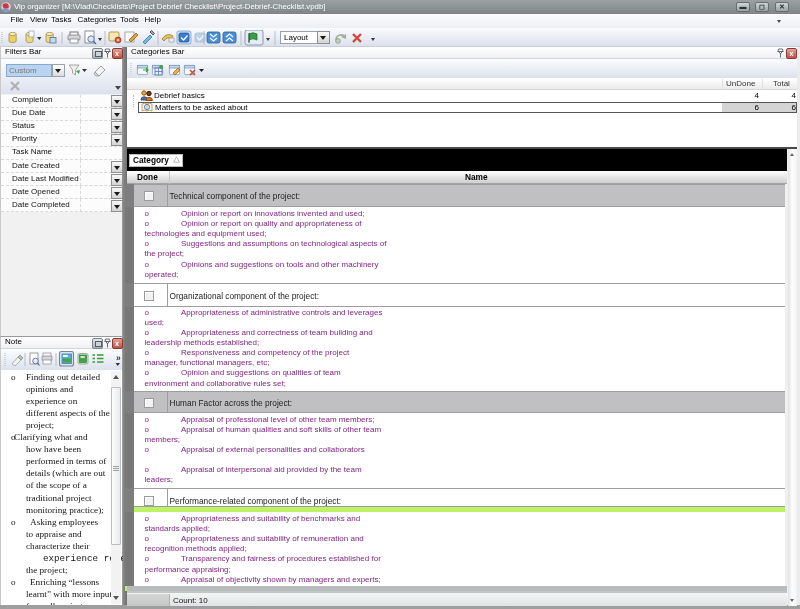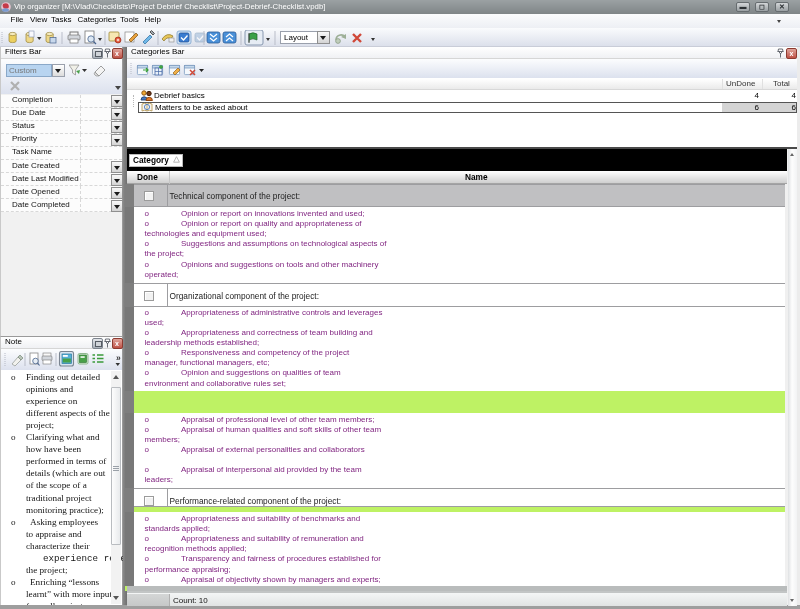--- a/index.html
+++ b/index.html
@@ -285,21 +285,21 @@
 <path d="M112.5 12 l4.5 0 l-2.25 3 z" fill="#333"></path>
 </svg>
 </div>
 <div class="nline" style="left:11px;top:371.5px;">o</div>
 <div class="nline" style="left:26px;top:371.5px;">Finding out detailed</div>
 <div class="nline" style="left:26px;top:383.6px;">opinions and</div>
 <div class="nline" style="left:26px;top:395.7px;">experience on</div>
 <div class="nline" style="left:26px;top:407.8px;">different aspects of the</div>
 <div class="nline" style="left:26px;top:419.9px;">project;</div>
 <div class="nline" style="left:11px;top:432.0px;">o</div>
-<div class="nline" style="left:26px;top:432.0px;">Clarifying what and</div>
+<div class="nline" style="left:14px;top:432.0px;">Clarifying what and</div>
 <div class="nline" style="left:26px;top:444.1px;">how have been</div>
 <div class="nline" style="left:26px;top:456.2px;">performed in terms of</div>
 <div class="nline" style="left:26px;top:468.3px;">details (which are out</div>
 <div class="nline" style="left:26px;top:480.4px;">of the scope of a</div>
 <div class="nline" style="left:26px;top:492.5px;">traditional project</div>
 <div class="nline" style="left:26px;top:504.6px;">monitoring practice);</div>
 <div class="nline" style="left:11px;top:516.7px;">o</div>
 <div class="nline" style="left:30px;top:516.7px;">Asking employees</div>
 <div class="nline" style="left:26px;top:528.8px;">to appraise and</div>
 <div class="nline" style="left:26px;top:540.9px;">characterize their</div>
@@ -427,20 +427,25 @@
 <div class="iline" style="left:19.5px;top:133.9px;">used;</div>
 <div class="iline" style="left:19.5px;top:144.0px;">o</div>
 <div class="iline" style="left:56px;top:144.0px;">Appropriateness and correctness of team building and</div>
 <div class="iline" style="left:19.5px;top:154.1px;">leadership methods established;</div>
 <div class="iline" style="left:19.5px;top:164.2px;">o</div>
 <div class="iline" style="left:56px;top:164.2px;">Responsiveness and competency of the project</div>
 <div class="iline" style="left:19.5px;top:174.3px;">manager, functional managers, etc;</div>
 <div class="iline" style="left:19.5px;top:184.4px;">o</div>
 <div class="iline" style="left:56px;top:184.4px;">Opinion and suggestions on qualities of team</div>
 <div class="iline" style="left:19.5px;top:194.5px;">environment and collaborative rules set;</div>
+<div class="grow gray" style="top:207.2px;height:22.2px;">
+<div class="coldiv"></div>
+<div class="cbx" style="top:5.6px;"></div>
+<span class="gtxt" style="top:6.1px;">Human Factor across the project:</span>
+</div>
 <div class="gutter" style="top:207.2px;height:22.2px;background:#7e7e7e;"></div>
 <div class="items" style="top:229.4px;height:74.9px;"></div>
 <div class="gutter" style="top:229.4px;height:74.9px;"></div>
 <div class="iline" style="left:19.5px;top:230.8px;">o</div>
 <div class="iline" style="left:56px;top:230.8px;">Appraisal of professional level of other team members;</div>
 <div class="iline" style="left:19.5px;top:240.9px;">o</div>
 <div class="iline" style="left:56px;top:240.9px;">Appraisal of human qualities and soft skills of other team</div>
 <div class="iline" style="left:19.5px;top:251.0px;">members;</div>
 <div class="iline" style="left:19.5px;top:261.1px;">o</div>
 <div class="iline" style="left:56px;top:261.1px;">Appraisal of external personalities and collaborators</div>

